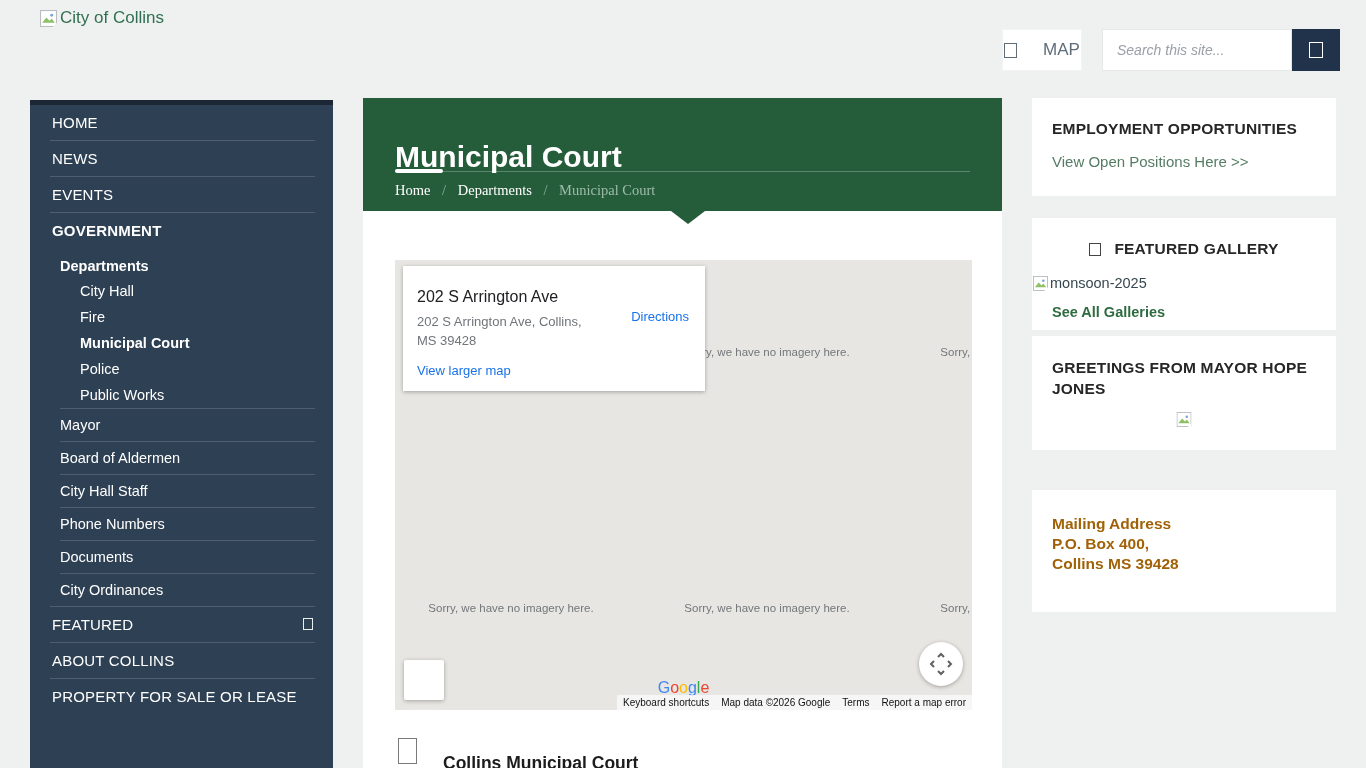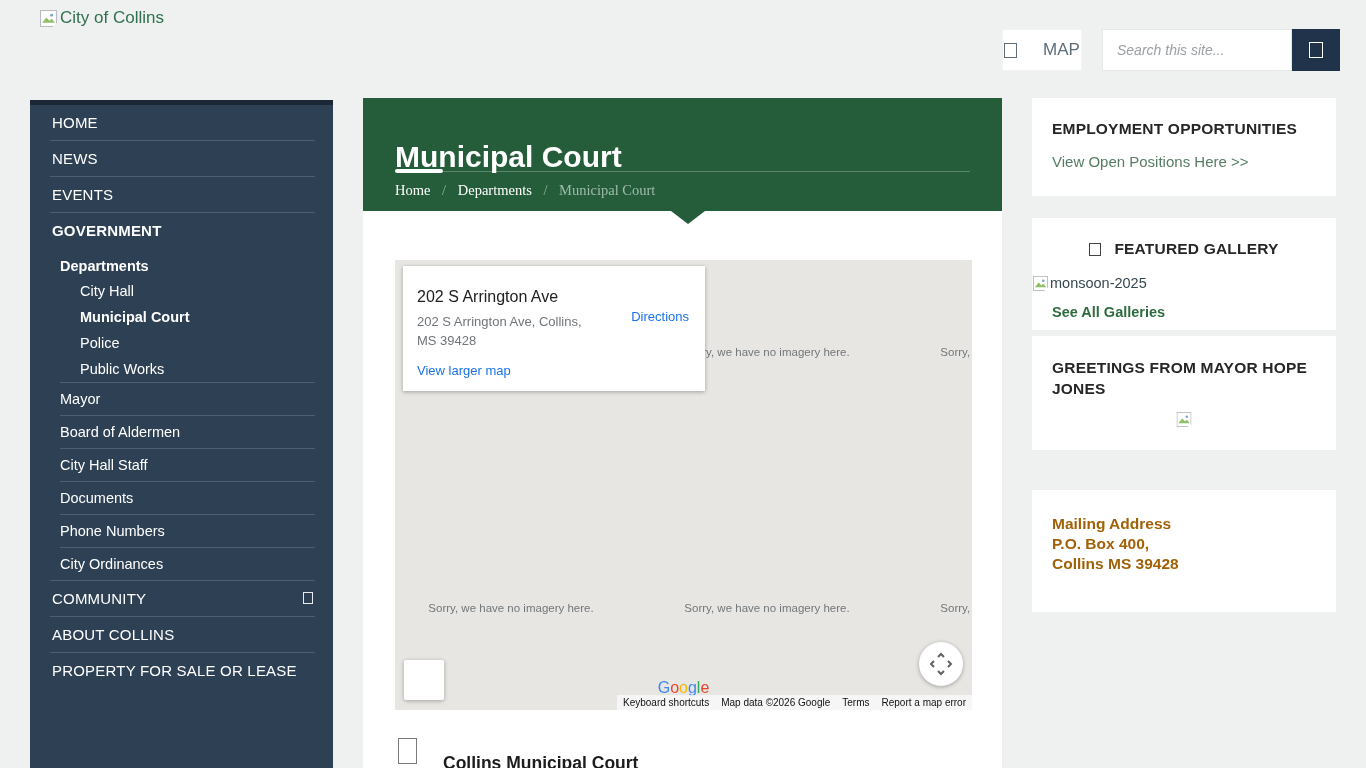--- a/index.html
+++ b/index.html
@@ -129,34 +129,35 @@
 
 <nav class="sidebar">
   <div class="nav-row sep-b">HOME</div>
   <div class="nav-row sep-b">NEWS</div>
   <div class="nav-row sep-b">EVENTS</div>
   <div class="nav-row active">GOVERNMENT</div>
 
   <div>
     <div class="sub-section">Departments</div>
     <div class="dept">City Hall</div>
+    <div class="dept">Fire</div>
     <div class="dept active">Municipal Court</div>
     <div class="dept">Police</div>
     <div class="dept">Public Works</div>
 
     <div class="sub-link">Mayor</div>
     <div class="sub-link">Board of Aldermen</div>
     <div class="sub-link">City Hall Staff</div>
+    <div class="sub-link">Phone Numbers</div>
     <div class="sub-link">Documents</div>
-    <div class="sub-link">Phone Numbers</div>
     <div class="sub-link">City Ordinances</div>
   </div>
 
   <div class="nav-row sep-t">
-    <span>COMMUNITY</span>
+    <span>FEATURED</span>
     <span class="chev"></span>
   </div>
   <div class="nav-row sep-t">ABOUT COLLINS</div>
   <div class="nav-row sep-t">PROPERTY FOR SALE OR LEASE</div>
 </nav>
 
 <main class="main-card">
   <div class="page-header">
     <h1 class="page-title">Municipal Court</h1>
     <div class="title-rule"></div>

